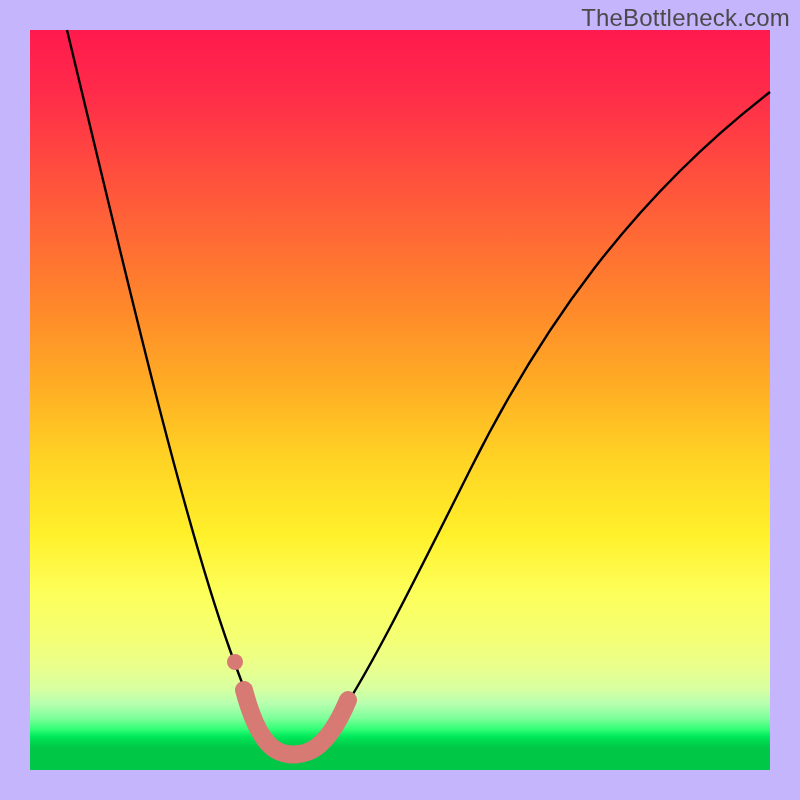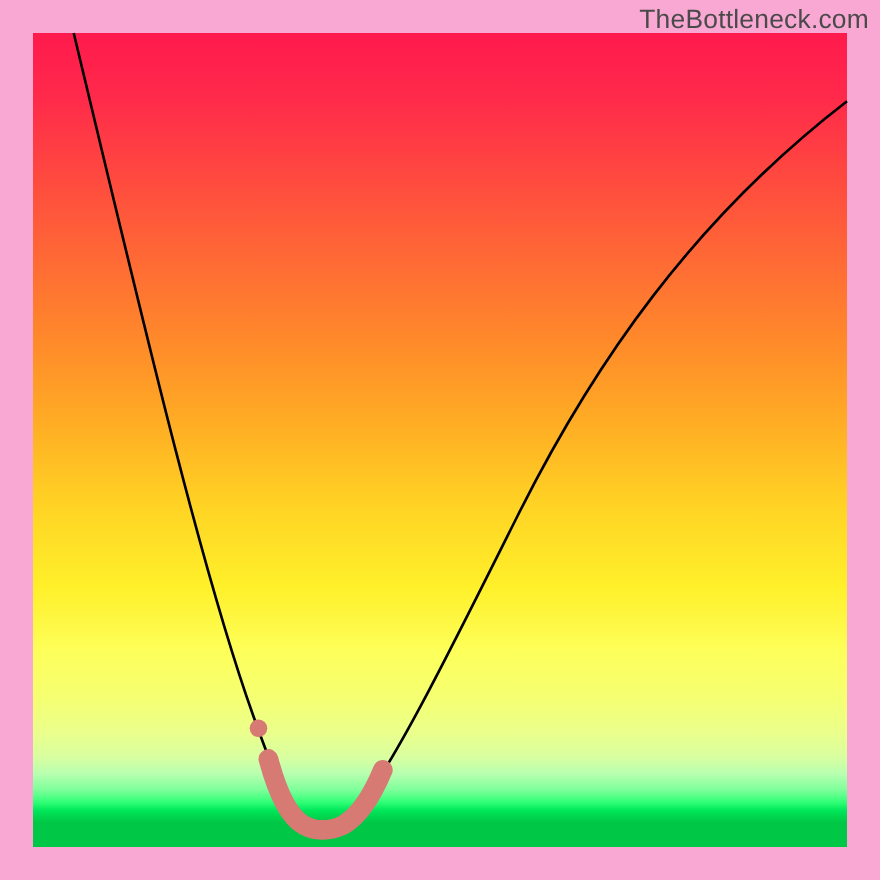--- a/index.html
+++ b/index.html
@@ -10,21 +10,21 @@
     background: #000;
     overflow: hidden;
     font-family: Arial, Helvetica, sans-serif;
   }
   .frame {
     position: absolute;
     left: 0;
     top: 0;
     width: 800px;
     height: 800px;
-    background: #f9a8d4;
+    background: #c4b5fd;
   }
   .plot {
     position: absolute;
     left: 30px;
     top: 30px;
     width: 740px;
     height: 740px;
     
     background: linear-gradient(
       to bottom,

